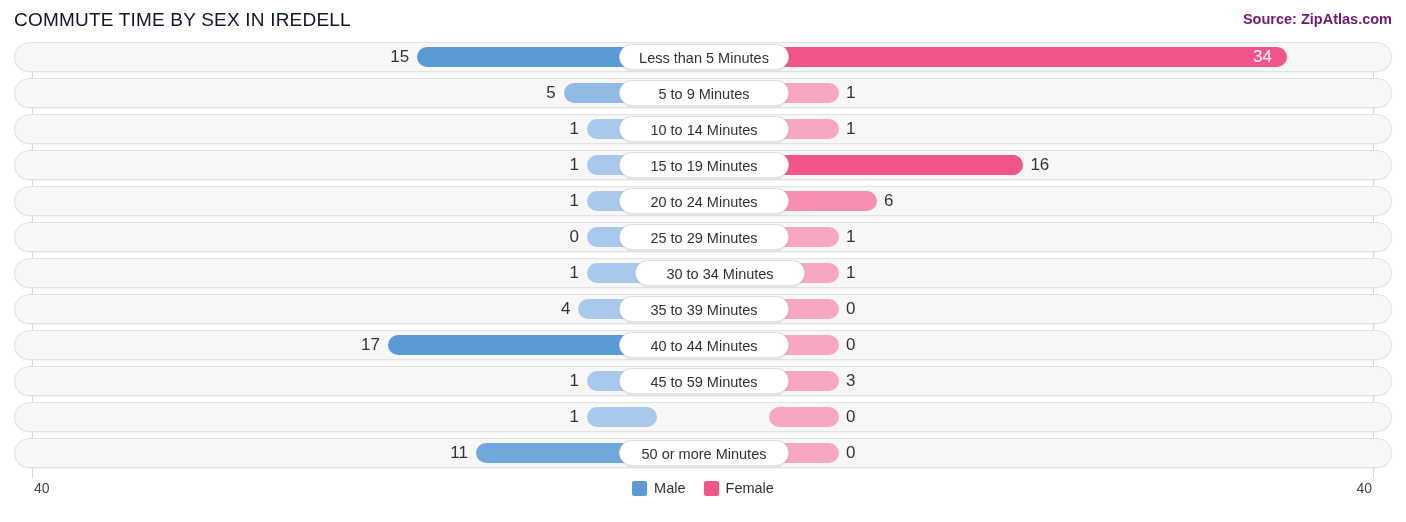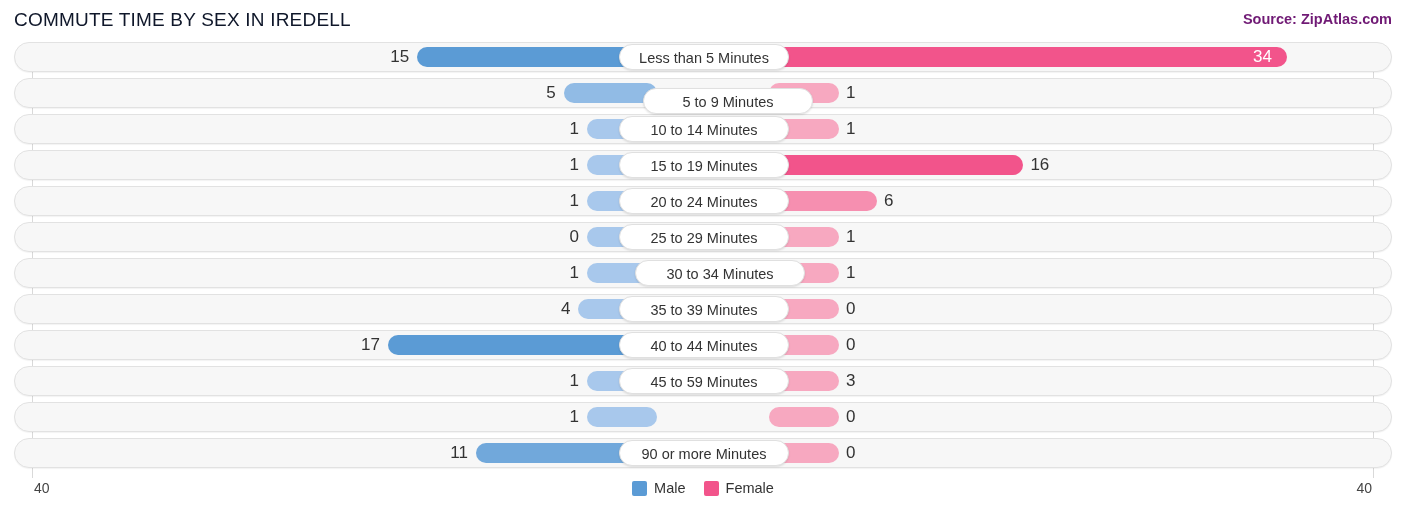--- a/index.html
+++ b/index.html
@@ -167,21 +167,21 @@
         <div class="bar bar-right" style="left: 754px; width: 518.1px; background: rgb(242, 84, 139);"></div>
         <div class="val val-left" style="left: 354.25px; width: 40px;">15</div>
         <div class="val val-right inside-right" style="left: 1238.1px;">34</div>
         <div class="cat-pill" style="left: 604px; width: 170px;">Less than 5 Minutes</div>
       </div>
       <div class="row">
         <div class="bar bar-left" style="left: 548.75px; width: 93.25px; background: rgb(145, 187, 229);"></div>
         <div class="bar bar-right" style="left: 754px; width: 70px; background: rgb(247, 168, 192);"></div>
         <div class="val val-left" style="left: 500.75px; width: 40px;">5</div>
         <div class="val val-right" style="left: 831px;">1</div>
-        <div class="cat-pill" style="left: 628px; width: 170px; margin-top: 8px;">5 to 9 Minutes</div>
+        <div class="cat-pill" style="left: 604px; width: 170px;">5 to 9 Minutes</div>
       </div>
       <div class="row">
         <div class="bar bar-left" style="left: 572px; width: 70px; background: rgb(168, 200, 236);"></div>
         <div class="bar bar-right" style="left: 754px; width: 70px; background: rgb(247, 168, 192);"></div>
         <div class="val val-left" style="left: 524px; width: 40px;">1</div>
         <div class="val val-right" style="left: 831px;">1</div>
         <div class="cat-pill" style="left: 604px; width: 170px;">10 to 14 Minutes</div>
       </div>
       <div class="row">
         <div class="bar bar-left" style="left: 572px; width: 70px; background: rgb(168, 200, 236);"></div>
@@ -236,21 +236,21 @@
         <div class="bar bar-left" style="left: 572px; width: 70px; background: rgb(168, 200, 236);"></div>
         <div class="bar bar-right" style="left: 754px; width: 70px; background: rgb(247, 168, 192);"></div>
         <div class="val val-left" style="left: 524px; width: 40px;">1</div>
         <div class="val val-right" style="left: 831px;">0</div>
       </div>
       <div class="row">
         <div class="bar bar-left" style="left: 460.85px; width: 181.15px; background: rgb(113, 168, 219);"></div>
         <div class="bar bar-right" style="left: 754px; width: 70px; background: rgb(247, 168, 192);"></div>
         <div class="val val-left" style="left: 412.85px; width: 40px;">11</div>
         <div class="val val-right" style="left: 831px;">0</div>
-        <div class="cat-pill" style="left: 604px; width: 170px;">90 or more Minutes</div>
+        <div class="cat-pill" style="left: 604px; width: 170px;">50 or more Minutes</div>
       </div>
     </div>
 </div>
 
 <div class="footer">
   <div class="axis-label axis-left">40</div>
   <div class="axis-label axis-right">40</div>
   <div class="legend">
     <div class="legend-item">
       <span class="legend-swatch" id="sw-male" style="background: rgb(91, 155, 213);"></span>

